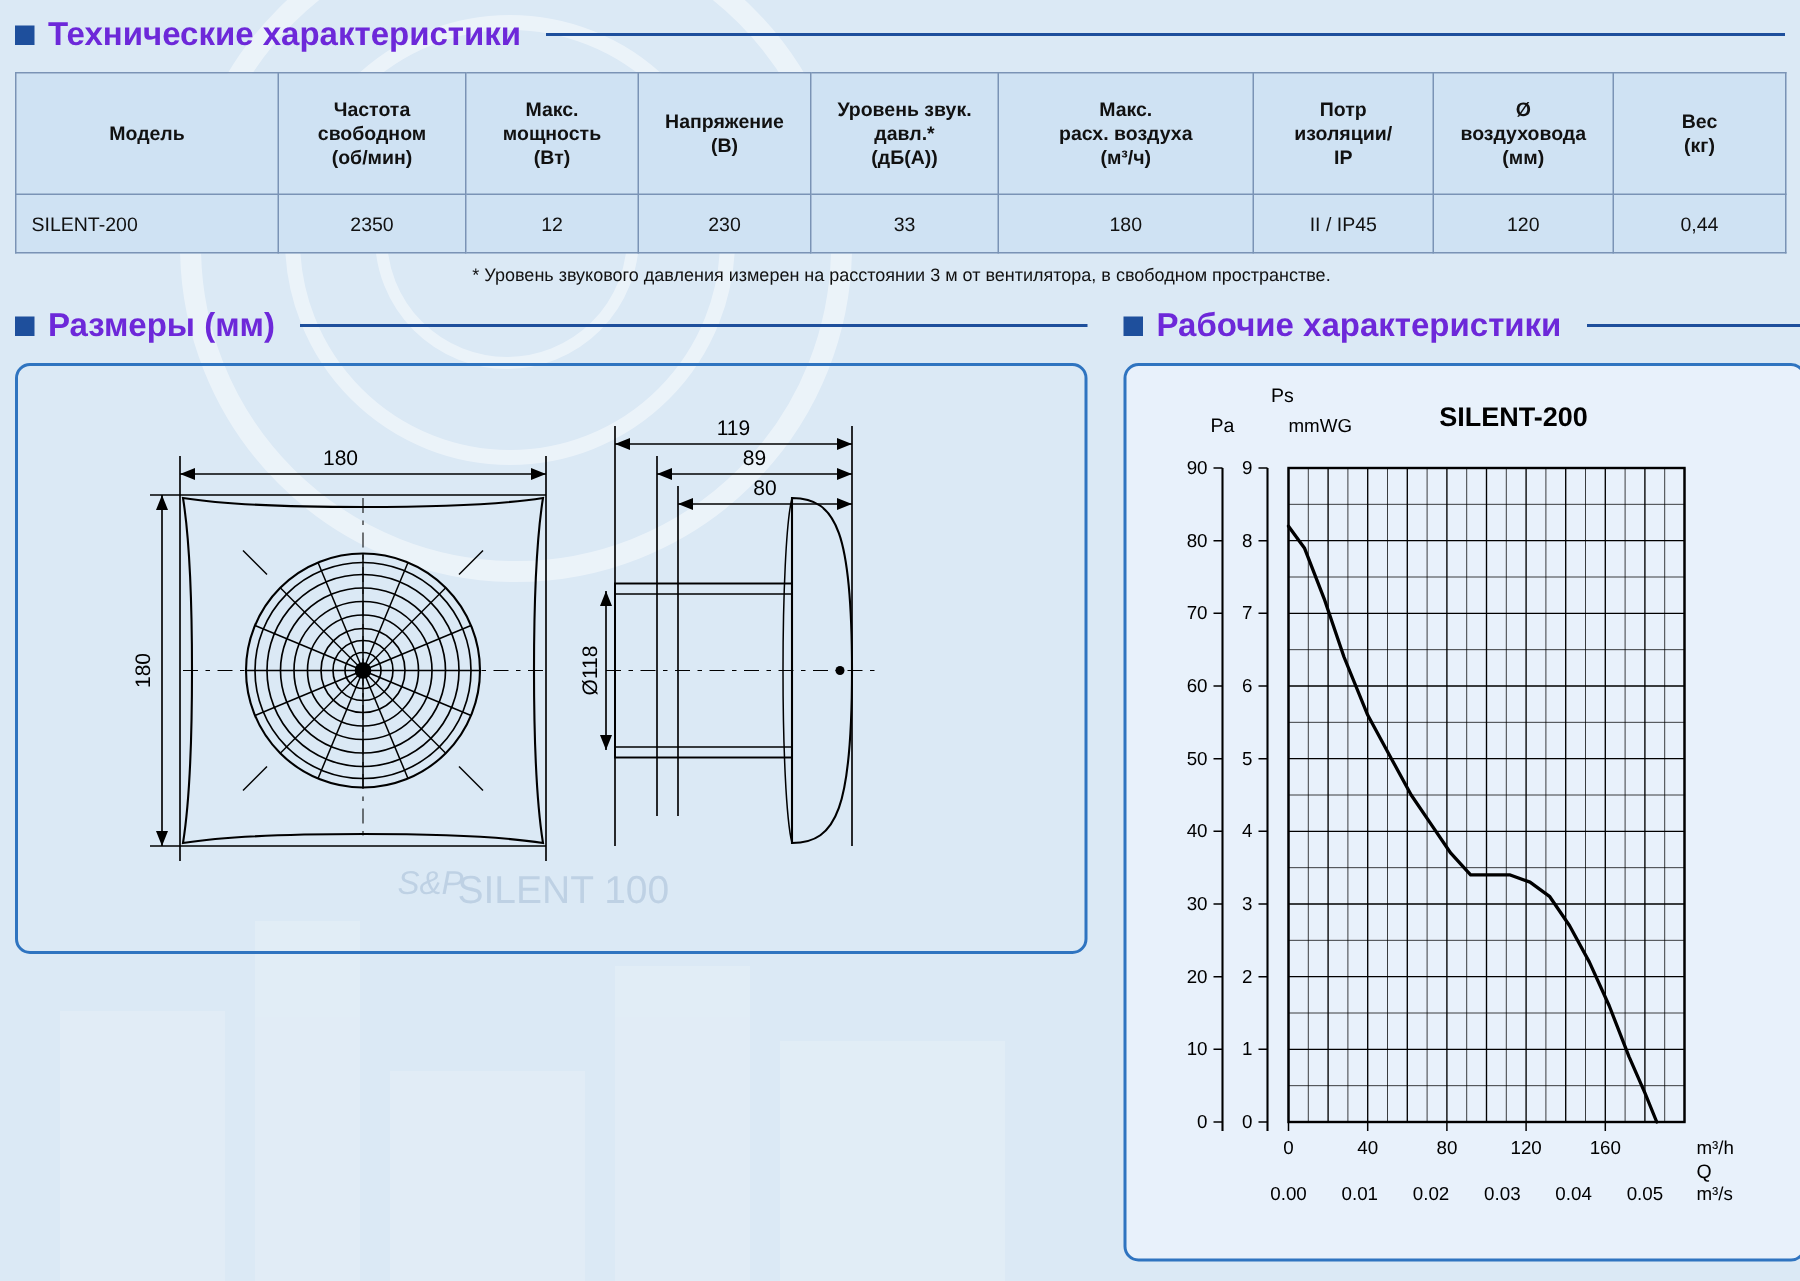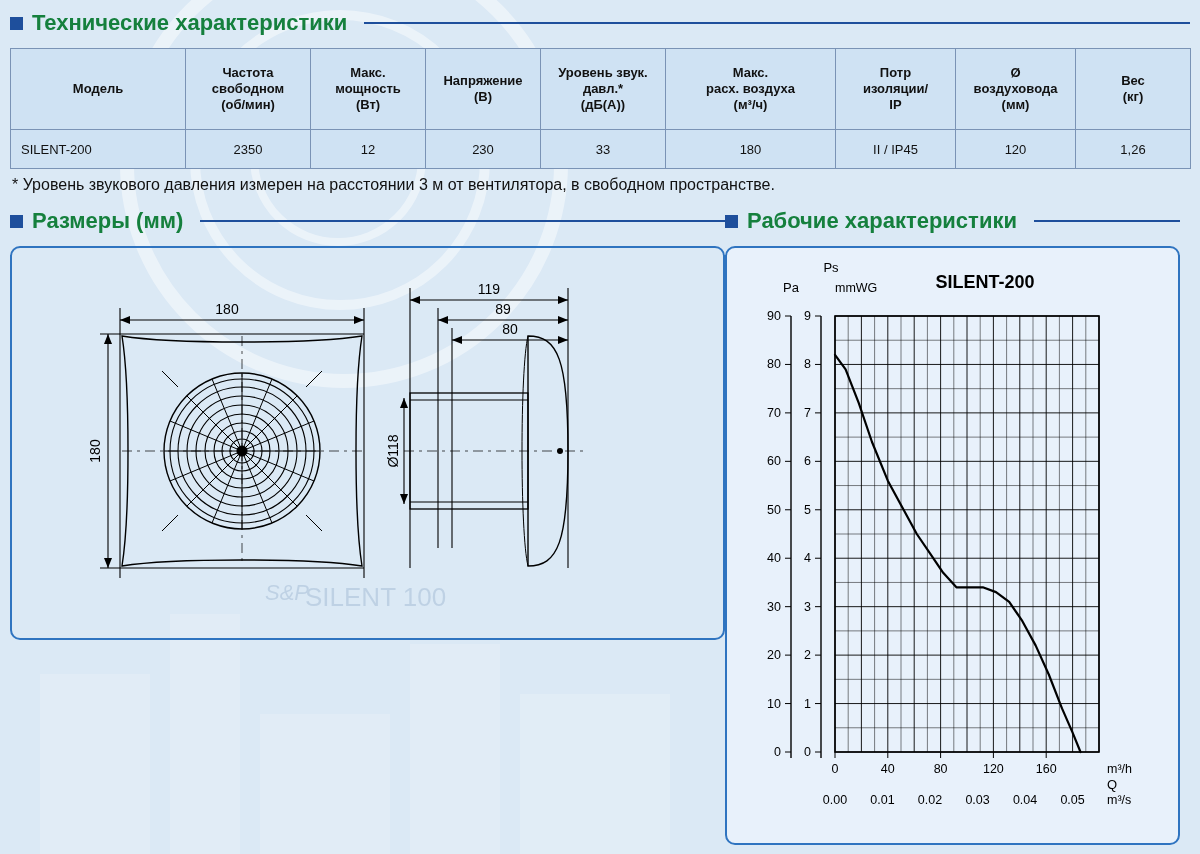--- a/index.html
+++ b/index.html
@@ -21,42 +21,42 @@
   .bg-art .c3{left:250px;top:70px;width:160px;height:160px;border-width:8px;}
   .bg-art .blds{position:absolute;left:0;bottom:0;width:1200px;height:330px;opacity:.5;}
   .bg-art .bld{position:absolute;bottom:0;background:rgba(255,255,255,.35);}
 
   .page{position:relative;z-index:2;padding:0 10px;}
 
   
   .sec-head{display:flex;align-items:center;gap:9px;margin:0;}
   .sec-head .sq{width:13px;height:13px;background:#1e4f9c;display:block;flex:0 0 auto;}
   .sec-head .txt{
-    font-size:22px;font-weight:bold;color:#15803d;white-space:nowrap;
+    font-size:22px;font-weight:bold;color:#6d28d9;white-space:nowrap;
     font-family:"Liberation Sans", sans-serif;
   }
   .sec-head .rule{height:2px;background:#1e4f9c;flex:1 1 auto;margin-left:8px;}
 
   #head-tech{padding-top:10px;}
   
   .tbl-wrap{margin-top:12px;}
   table.spec{border-collapse:collapse;width:1180px;table-layout:fixed;font-size:13px;}
   table.spec th,table.spec td{
     border:1px solid #7a93b5;text-align:center;vertical-align:middle;
     background:#cfe2f3;
   }
   table.spec thead th{
     background:#cfe2f3;font-weight:bold;line-height:1.22;padding:7px 3px;height:66px;
   }
   table.spec tbody td{padding:6px 3px;height:26px;font-weight:normal;background:#cfe2f3;}
   table.spec tbody td.model{text-align:left;padding-left:10px;}
-  .note{font-size:16px;margin:7px 0 12px 2px;color:#111;}
+  .note{font-size:12px;margin:7px 0 12px 2px;color:#111;text-align:center;}
 
   
-  .cols{display:flex;margin-top:14px;}
+  .cols{display:flex;gap:24px;margin-top:14px;}
   .col-left{width:715px;}
   .col-right{width:455px;}
 
   .panel{
     border:2px solid #2f74c0;border-radius:10px;background:transparent;
     margin-top:12px;position:relative;
   }
   .panel-dims{height:390px;}
   .panel-chart{height:595px;background:#e8f1fb;}
 
@@ -147,21 +147,21 @@
       <tbody>
         <tr>
           <td class="model">SILENT-200</td>
           <td>2350</td>
           <td>12</td>
           <td>230</td>
           <td>33</td>
           <td>180</td>
           <td>II / IP45</td>
           <td>120</td>
-          <td>1,26</td>
+          <td>0,44</td>
         </tr>
       </tbody>
     </table>
     <div class="note">* Уровень звукового давления измерен на расстоянии 3 м от вентилятора, в свободном пространстве.</div>
   </div>
 
   <div class="cols">
 
     <div class="col-left">
       <div class="sec-head">

